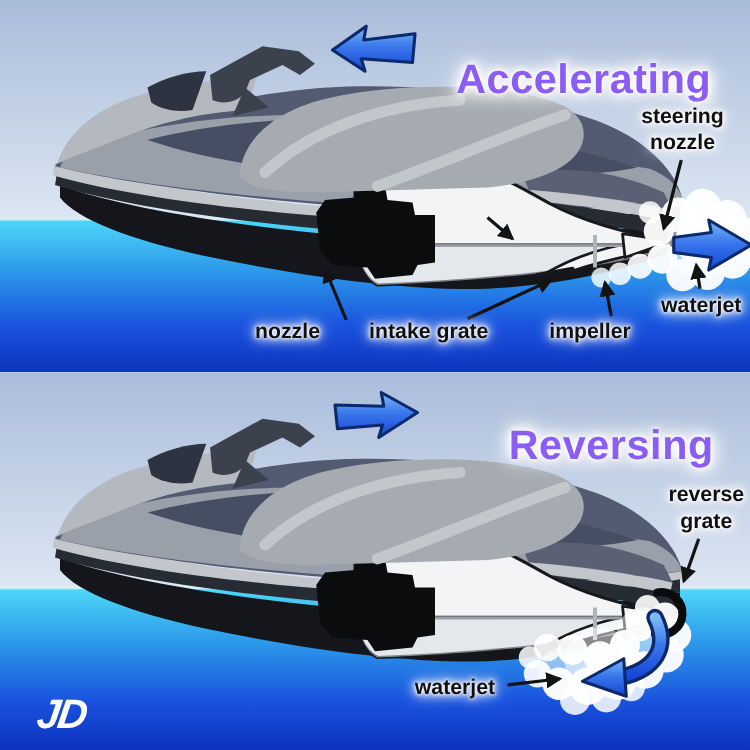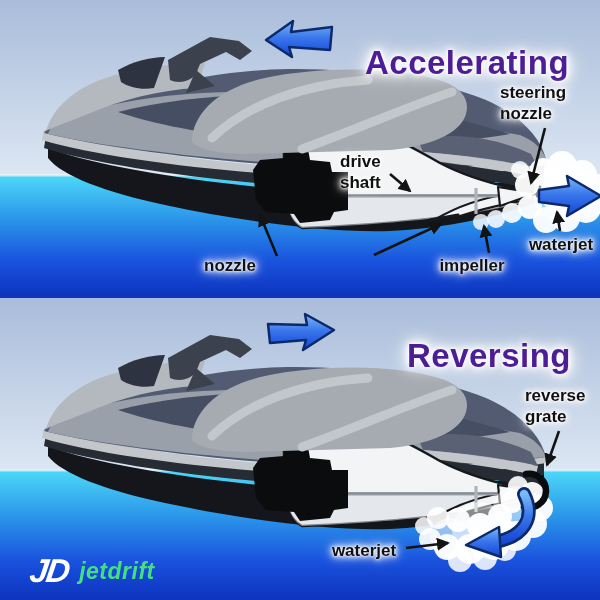--- a/index.html
+++ b/index.html
@@ -3,24 +3,24 @@
 <meta charset="utf-8">
 <style>
   html,body{margin:0;padding:0;background:#fff;}
   .canvas{position:relative;width:600px;height:600px;overflow:hidden;
           font-family:"Liberation Sans",sans-serif;-webkit-font-smoothing:antialiased;}
   .panel{position:absolute;left:0;width:600px;overflow:hidden;}
   .panel-top{top:0;height:298px;}
   .panel-bottom{top:298px;height:302px;}
   .panel svg.scene{position:absolute;left:0;top:0;display:block;}
   .title{position:absolute;transform:translate(-50%,-50%);white-space:nowrap;
-         font-size:33px;font-weight:800;color:#4c1d95;letter-spacing:.5px;
+         font-size:33px;font-weight:800;color:#8b5cf6;letter-spacing:.5px;
          text-shadow:0 0 3px #fff,0 0 6px #fff,0 0 10px #fff,0 0 14px #fff,
                      0 0 18px #fff,0 0 24px rgba(255,255,255,.85);}
-  .lbl{position:absolute;transform:translate(-50%,-50%);
+  .lbl{position:absolute;transform:translate(-50%,-50%);text-align:center;
        font-size:17px;font-weight:700;line-height:21px;color:#101010;
        text-shadow:0 0 2px #fff,0 0 4px #fff,0 0 7px #fff,0 0 10px #fff,
                    0 0 14px rgba(255,255,255,.9);}
   .nowrap{white-space:nowrap;}
   .logo{position:absolute;left:30px;top:254px;display:flex;align-items:center;gap:11px;}
   .logo-jd{font-style:italic;font-weight:800;font-size:33px;color:#ffffff;
            transform:skewX(-8deg);letter-spacing:-2px;}
   .logo-word{font-style:italic;font-weight:700;font-size:23px;color:#45df82;letter-spacing:.5px;}
 </style>
 </head>
@@ -109,22 +109,22 @@
         <line x1="545" y1="128" x2="531" y2="183" marker-end="url(#ah)"></line>
         <line x1="390" y1="174" x2="410" y2="191" marker-end="url(#ah)"></line>
         <line x1="277" y1="256" x2="260" y2="215" marker-end="url(#ah)"></line>
         <line x1="374" y1="255" x2="441" y2="224" marker-end="url(#ah)"></line>
         <line x1="489" y1="253" x2="484" y2="226" marker-end="url(#ah)"></line>
         <line x1="560" y1="231" x2="557" y2="212" marker-end="url(#ah)"></line>
       </g>
     </svg>
     <h1 class="title" style="left:467px;top:41px">Accelerating</h1>
     <div class="lbl" style="left:546px;top:103px;width:92px">steering nozzle</div>
-    <div class="lbl" style="left:372px;top:172px;width:64px">drive shaft</div>
     <div class="lbl nowrap" style="left:230px;top:265px">nozzle</div>
+    <div class="lbl nowrap" style="left:343px;top:265px">intake grate</div>
     <div class="lbl nowrap" style="left:472px;top:265px">impeller</div>
     <div class="lbl nowrap" style="left:561px;top:244px">waterjet</div>
   </section>
 
   <section class="panel panel-bottom">
     <svg class="scene" width="600" height="302" viewBox="0 0 600 302">
       <rect x="0" y="0" width="600" height="174" fill="url(#skyGrad)"></rect>
       <rect x="0" y="172" width="600" height="130" fill="url(#waterGrad)"></rect>
       <rect x="0" y="171" width="600" height="2.5" fill="#eef3f8" opacity=".75"></rect>
       <use href="#jetski"></use>
@@ -163,17 +163,16 @@
       <g stroke="#131313" stroke-width="2.6">
         <line x1="559" y1="133" x2="547" y2="167" marker-end="url(#ah)"></line>
         <line x1="406" y1="250" x2="448" y2="245" marker-end="url(#ah)"></line>
       </g>
     </svg>
     <h1 class="title" style="left:489px;top:36px">Reversing</h1>
     <div class="lbl" style="left:565px;top:108px;width:80px">reverse grate</div>
     <div class="lbl nowrap" style="left:364px;top:252px">waterjet</div>
     <div class="logo">
       <span class="logo-jd">JD</span>
-      <span class="logo-word">jetdrift</span>
     </div>
   </section>
 
 </div>
 
 </body></html>

